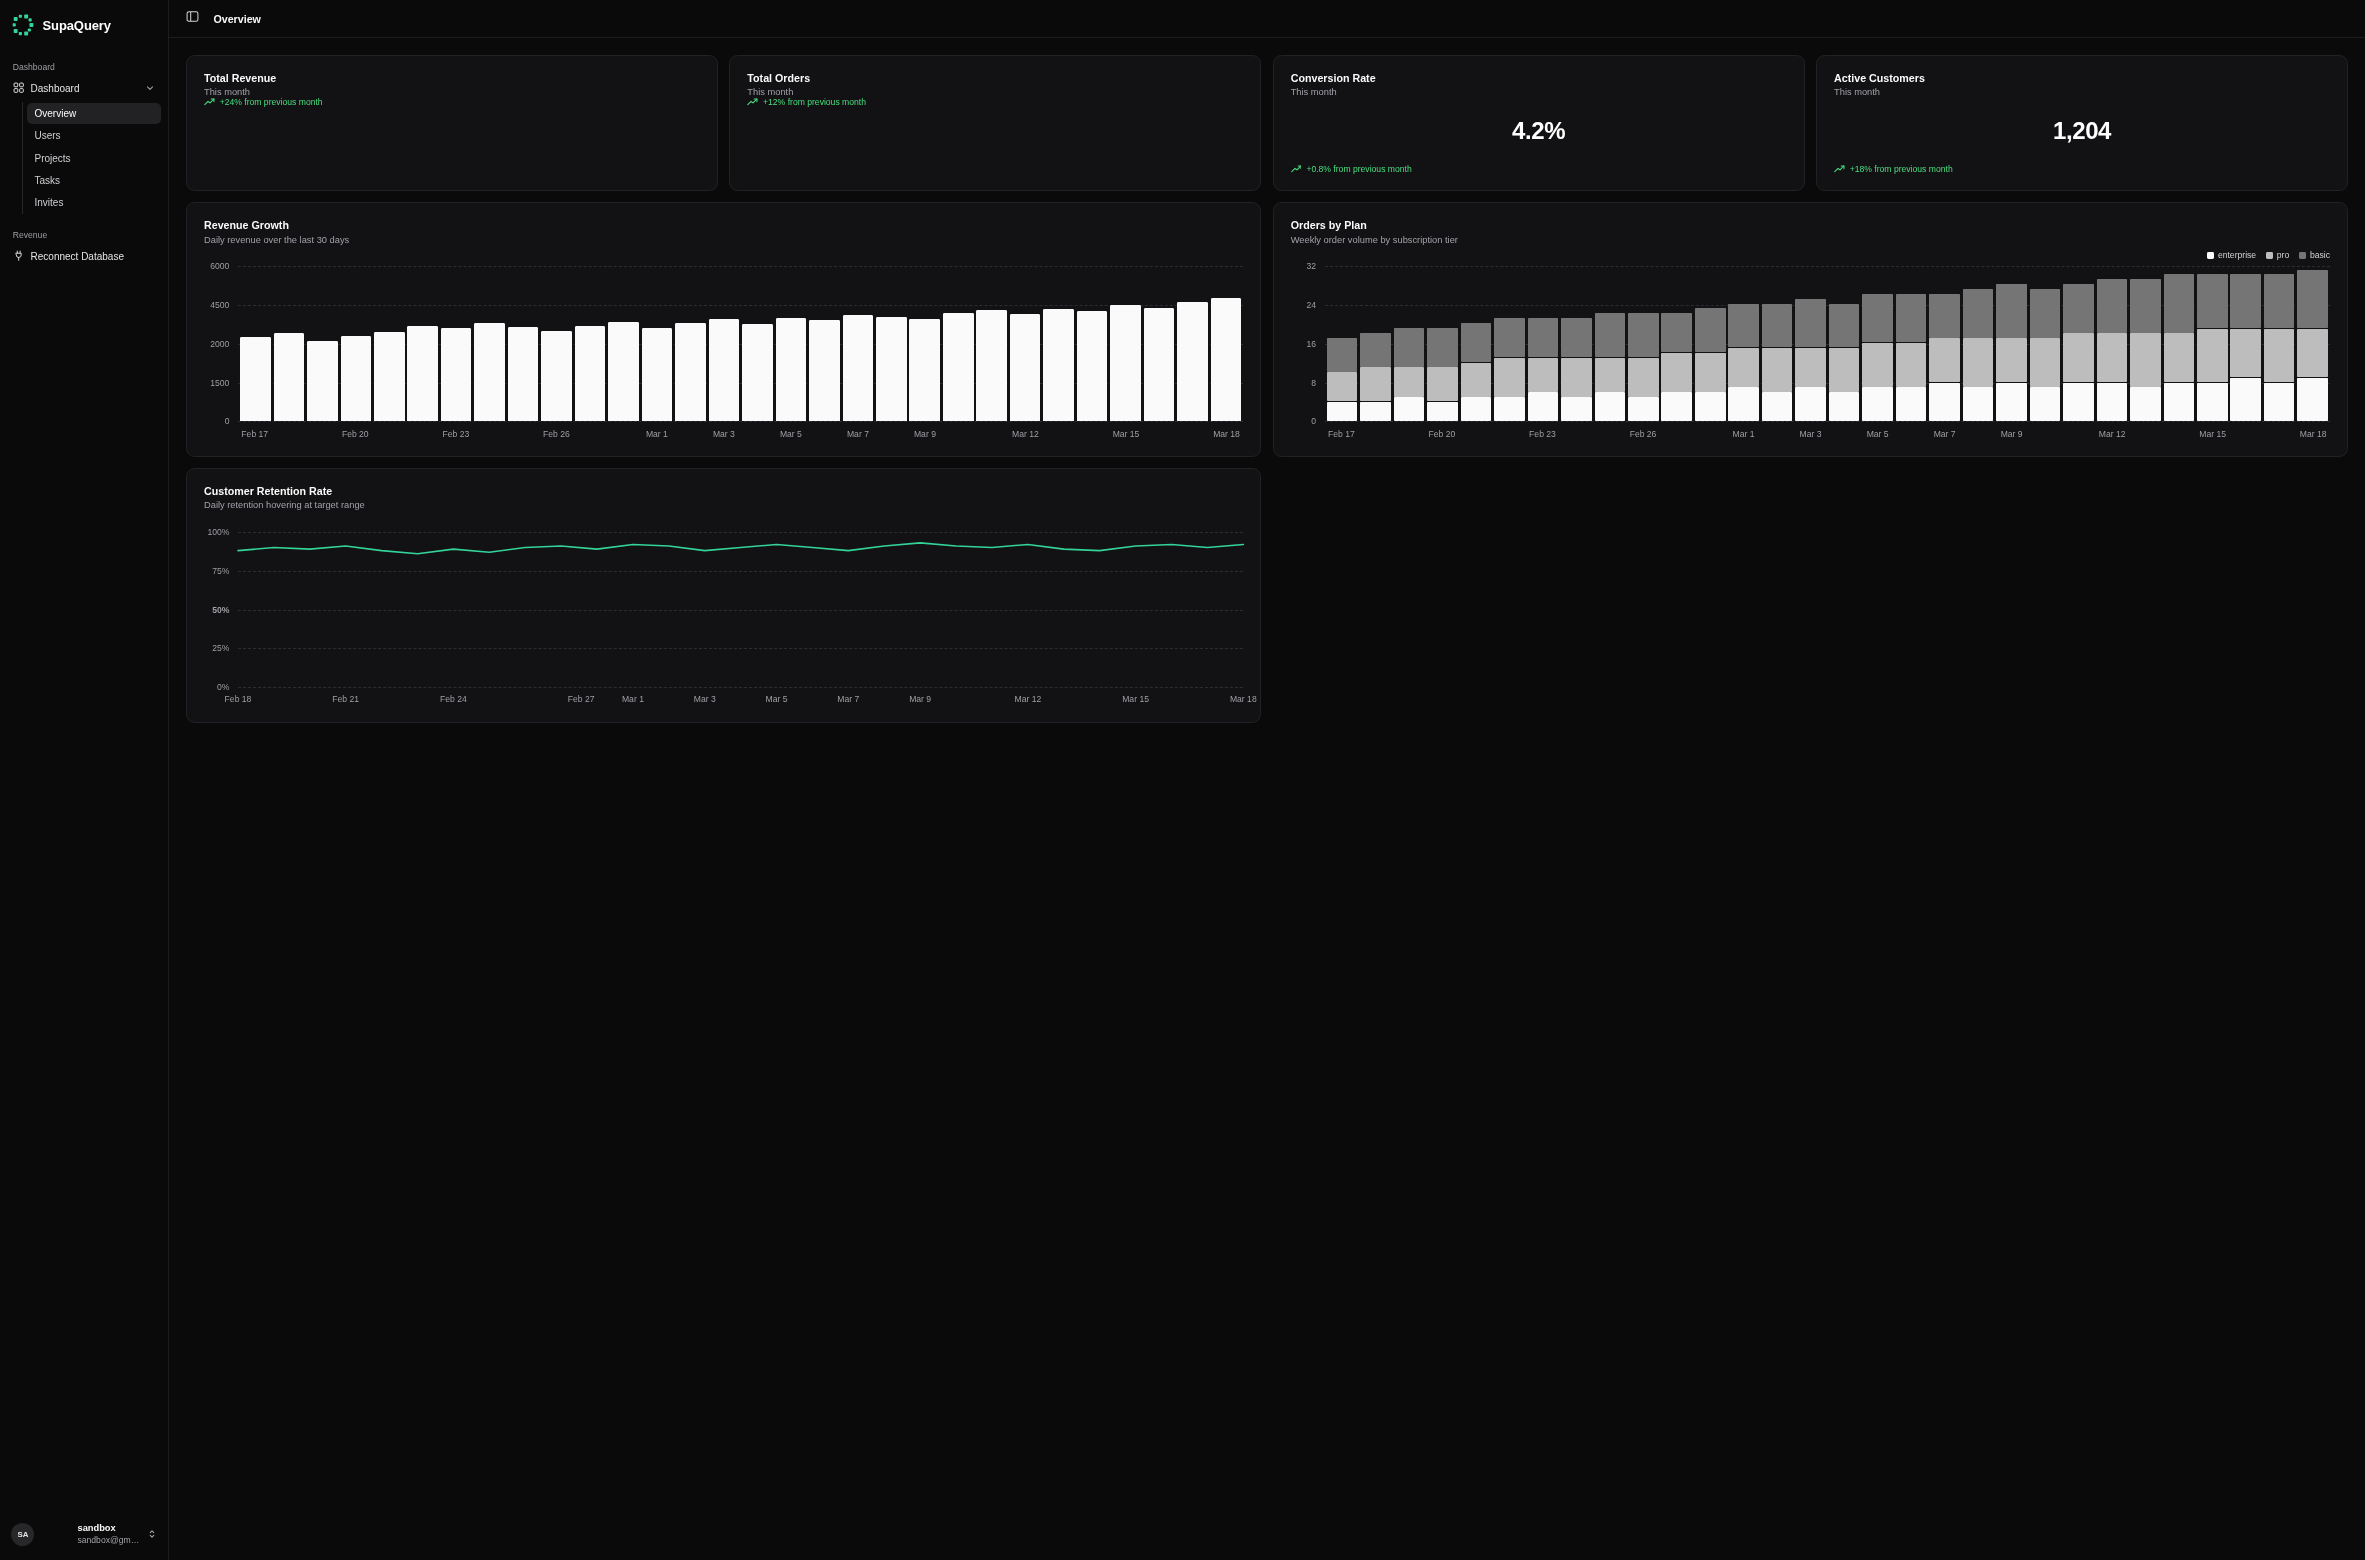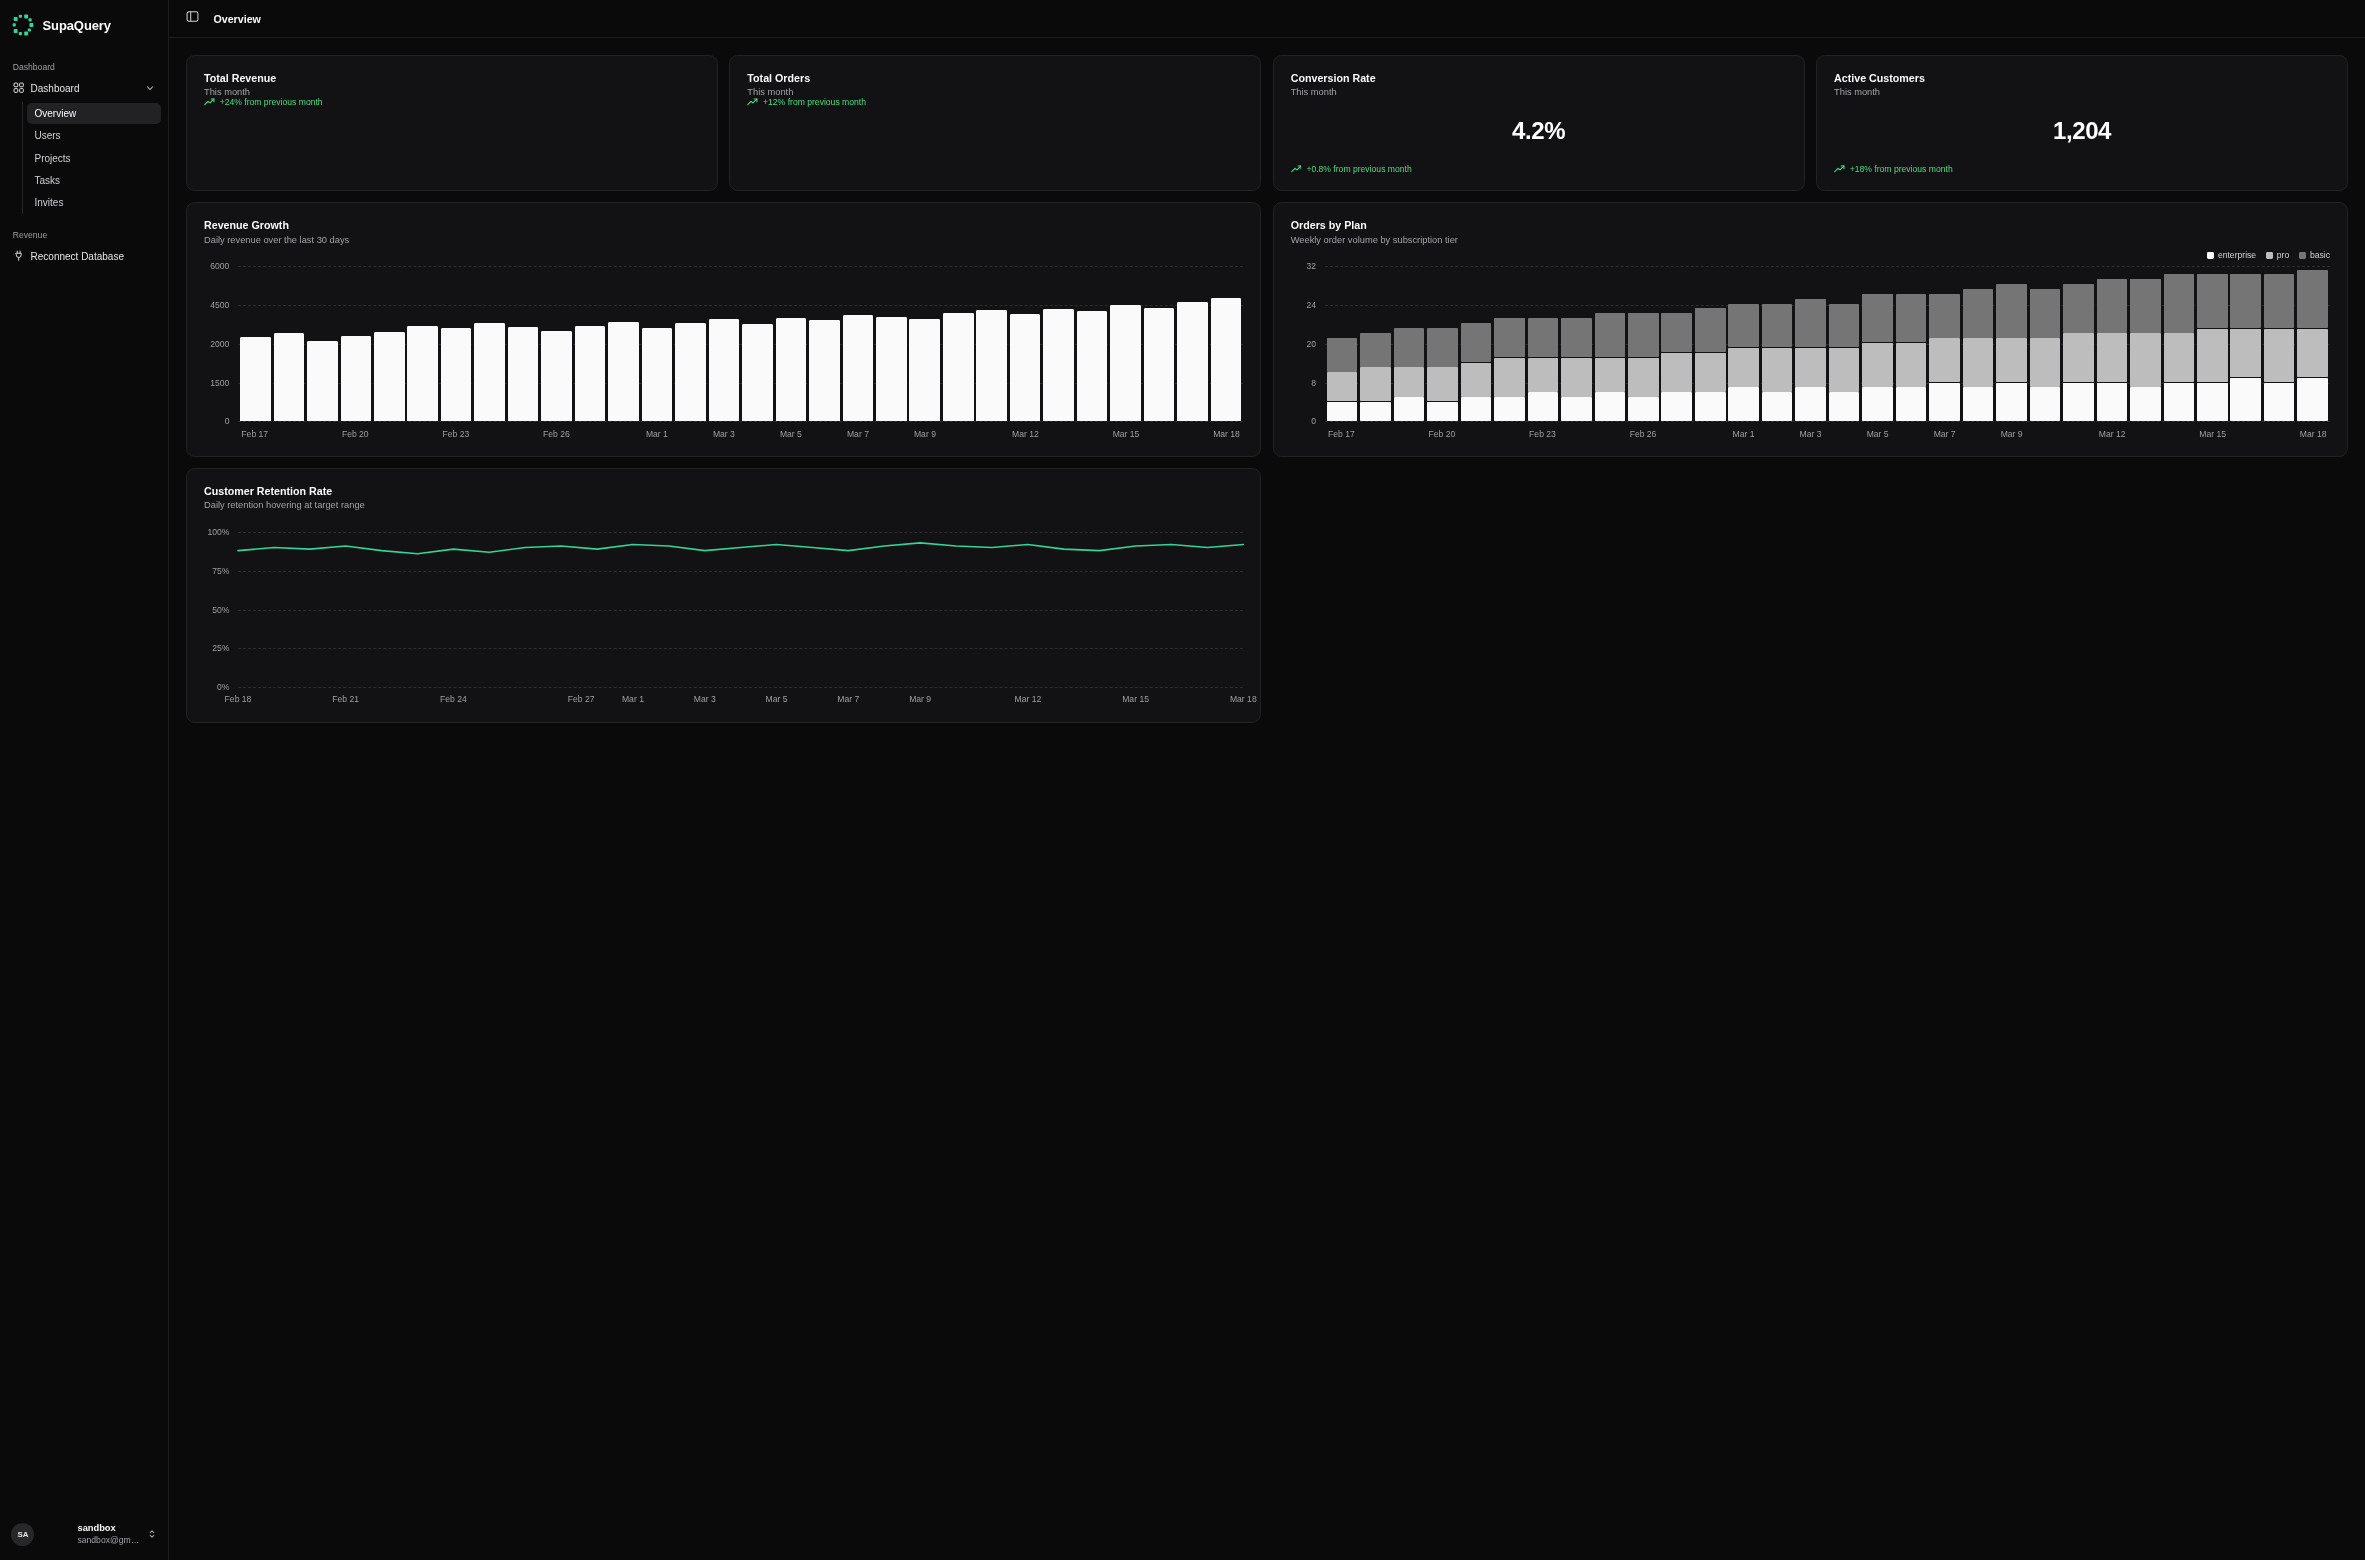--- a/index.html
+++ b/index.html
@@ -334,21 +334,21 @@
         </article>
 
         <article class="card">
           <h3 class="card-title">Orders by Plan</h3>
           <p class="card-sub">Weekly order volume by subscription tier</p>
           <div class="chart">
               <div class="chart-frame">
                 <div class="y-col">
                   <span class="y-tick" style="top: 0%; text-align: center;">32</span>
                   <span class="y-tick" style="top: 25%;">24</span>
-                  <span class="y-tick" style="top: 50%;">20</span>
+                  <span class="y-tick" style="top: 50%;">16</span>
                   <span class="y-tick" style="top: 75%;">8</span>
                   <span class="y-tick" style="top: 100%;">0</span>
                 </div>
                 <div class="plot">
                   <div class="gridline" style="top: 0%;"></div>
                   <div class="gridline" style="top: 25%;"></div>
                   <div class="gridline" style="top: 50%;"></div>
                   <div class="gridline" style="top: 75%;"></div>
                   <div class="gridline" style="top: 100%;"></div>
                   <div class="chart-legend">
@@ -540,21 +540,21 @@
 
       <div class="charts-row">
         <article class="card">
           <h3 class="card-title">Customer Retention Rate</h3>
           <p class="card-sub">Daily retention hovering at target range</p>
           <div class="chart">
               <div class="chart-frame">
                 <div class="y-col">
                   <span class="y-tick" style="top: 0%;">100%</span>
                   <span class="y-tick" style="top: 25%;">75%</span>
-                  <span class="y-tick" style="top: 50%;">50%</span>
+                  <span class="y-tick" style="top: 50%; font-weight: bold;">50%</span>
                   <span class="y-tick" style="top: 75%;">25%</span>
                   <span class="y-tick" style="top: 100%;">0%</span>
                 </div>
                 <div class="plot">
                   <div class="gridline" style="top: 0%;"></div>
                   <div class="gridline" style="top: 25%;"></div>
                   <div class="gridline" style="top: 50%;"></div>
                   <div class="gridline" style="top: 75%;"></div>
                   <div class="gridline" style="top: 100%;"></div>
                   <svg viewBox="0 0 100 100" preserveAspectRatio="none" class="line-svg">

